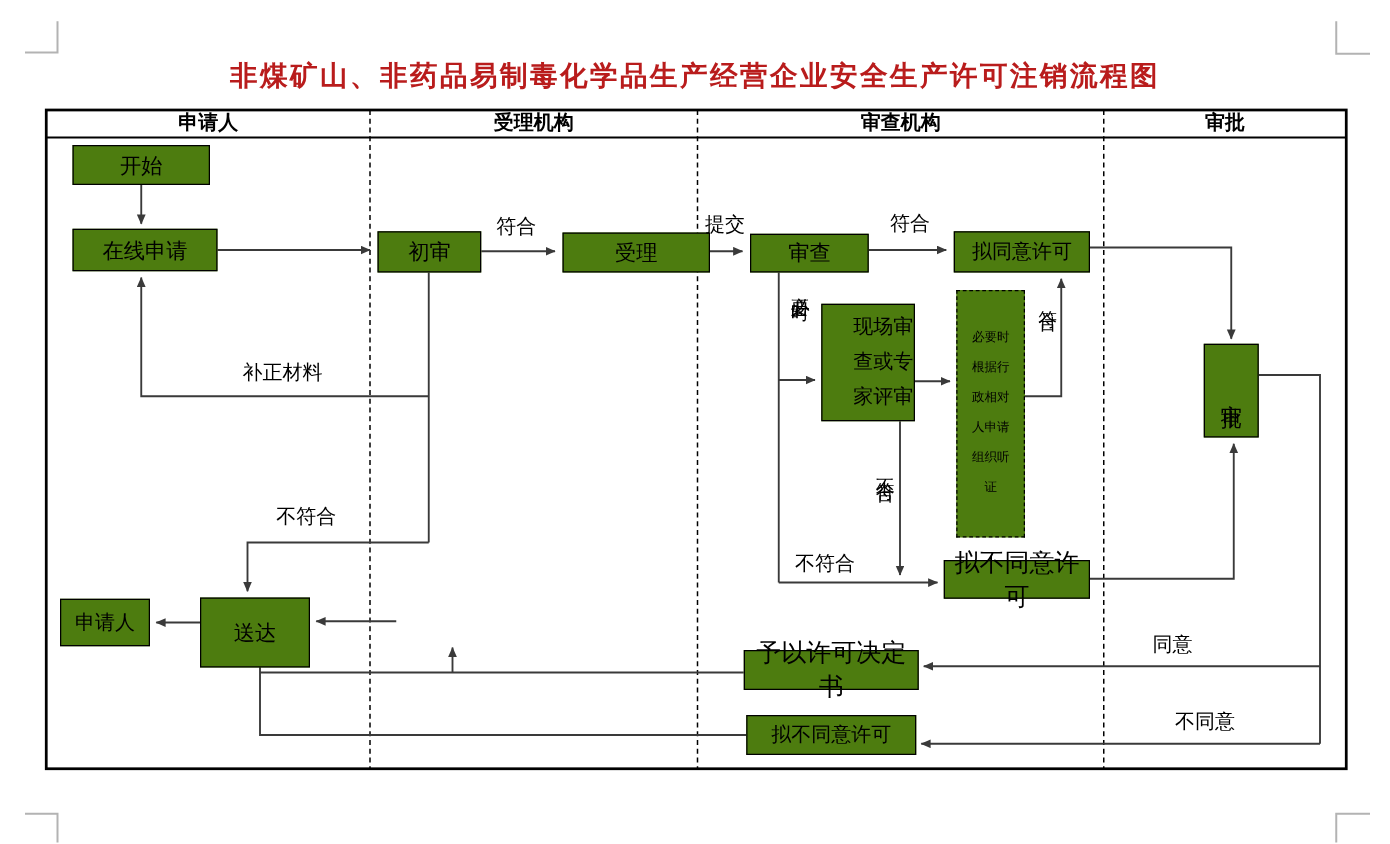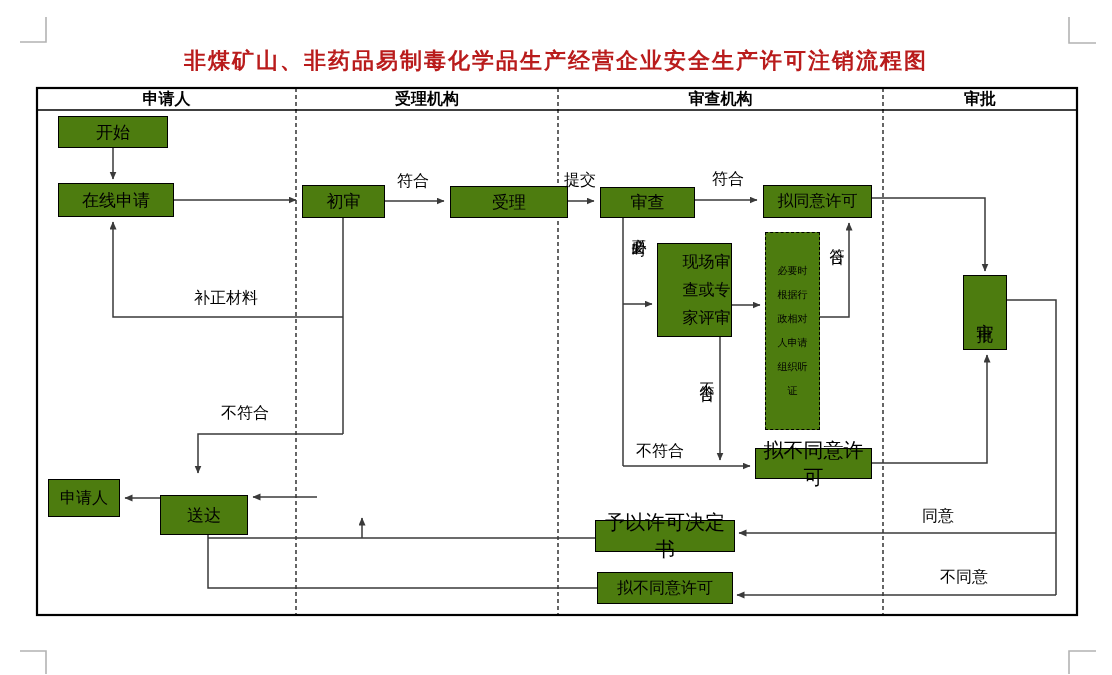--- a/index.html
+++ b/index.html
@@ -124,21 +124,21 @@
     <div class="wrap" style="width:50px;margin-left:24px;">现场审查或专家评审</div>
   </div>
   <div class="abs node dashed" style="left:765px;top:232px;width:55px;height:198px;font-size:10px;">
     <div class="wrap" style="width:32px;line-height:24px;">必要时根据行政相对人申请组织听证</div>
   </div>
   <div class="abs node" style="left:963px;top:275px;width:44px;height:75px;">
     <span class="vtext">审批</span>
   </div>
   <div class="abs node" style="left:755px;top:448px;width:117px;height:31px;font-size:20px;">拟不同意许可</div>
   <div class="abs node" style="left:48px;top:479px;width:72px;height:38px;font-size:16px;">申请人</div>
-  <div class="abs node" style="left:160px;top:478px;width:88px;height:40px;margin-top:17px;">送达</div>
+  <div class="abs node" style="left:160px;top:478px;width:88px;height:56px;">送达</div>
   <div class="abs node" style="left:595px;top:520px;width:140px;height:32px;font-size:20px;">予以许可决定书</div>
   <div class="abs node" style="left:597px;top:572px;width:136px;height:32px;font-size:16px;">拟不同意许可</div>
 
   <div class="abs edge-label" style="left:397px;top:171px;">符合</div>
   <div class="abs edge-label" style="left:564px;top:170px;">提交</div>
   <div class="abs edge-label" style="left:712px;top:169px;">符合</div>
   <div class="abs edge-label" style="left:194px;top:288px;">补正材料</div>
   <div class="abs edge-label" style="left:221px;top:403px;">不符合</div>
   <div class="abs edge-label v" style="left:629px;top:226px;font-size:15px;">必要时</div>
   <div class="abs edge-label v" style="left:697px;top:371px;font-size:15px;">不符合</div>

